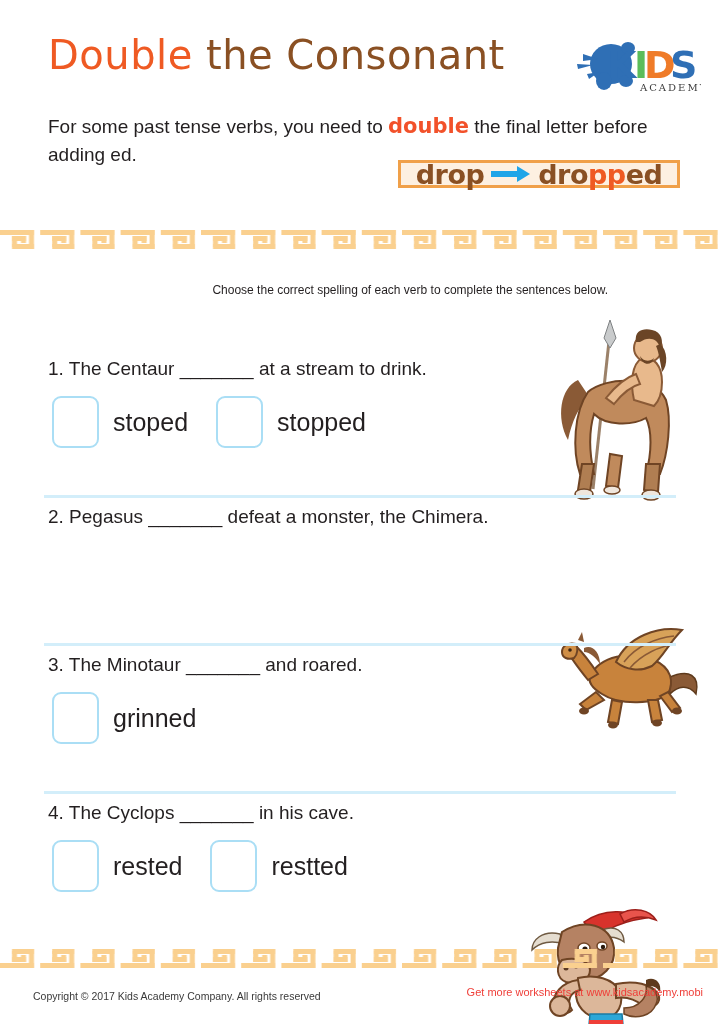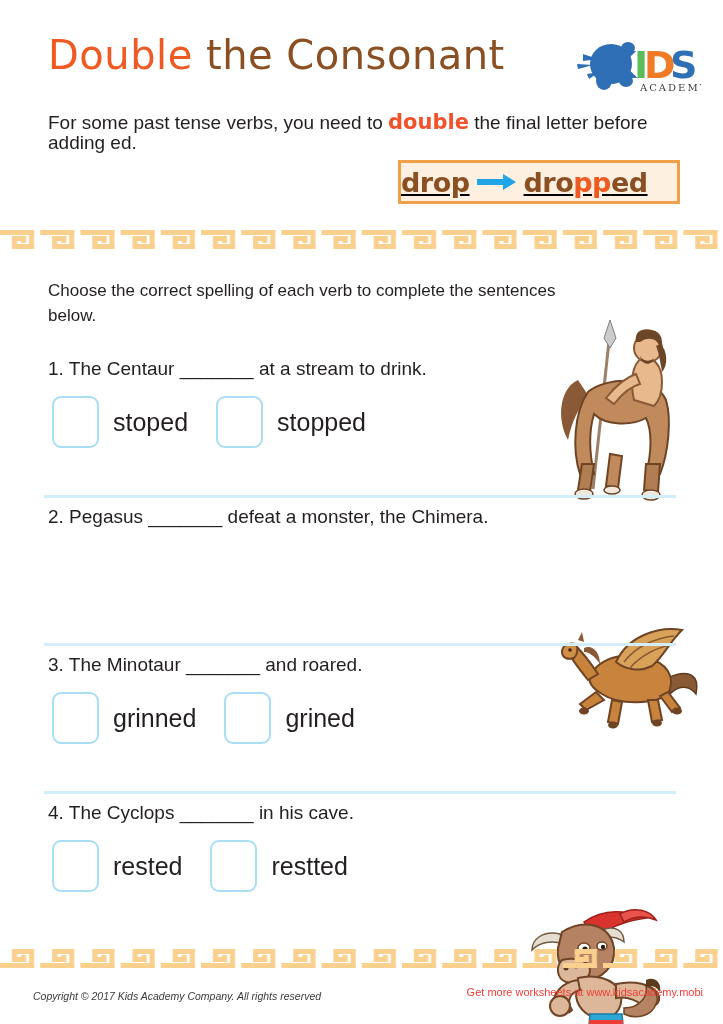--- a/index.html
+++ b/index.html
@@ -48,43 +48,43 @@
     height: 62px;
   }
   .logo svg { display:block; }
 
   .intro {
     position: absolute;
     left: 48px;
     top: 112px;
     width: 622px;
     font-size: 19px;
-    line-height: 20px;
+    line-height: 28px;
     color: #231f20;
   }
   .intro .hl {
     color: #f2512a;
     font-family: "DejaVu Sans", sans-serif;
     font-weight: bold;
     font-size: 21px;
   }
 
   .example-box {
     position: absolute;
     left: 398px;
     top: 160px;
     width: 282px;
-    height: 44px;
+    height: 28px;
     box-sizing: border-box;
     border: 3px solid #f0a049;
     background: #fdf0e1;
     display: flex;
     align-items: center;
+    justify-content: center;
     gap: 7px;
-    text-decoration: underline;
   }
   .example-word {
     font-family: "DejaVu Sans", sans-serif;
     font-weight: bold;
     font-size: 27px;
     color: #8a5023;
     letter-spacing: -0.5px;
   }
   .example-word .dbl { color: #ef5a23; }
   .arrow-icon { display:block; }
@@ -104,23 +104,24 @@
     position: absolute;
     left: 0;
     top: 258px;
     width: 723px;
   }
   .directions {
     position: absolute;
     left: 48px;
     top: 20px;
     width: 560px;
-    font-size: 17px;
+    font-size: 12px;
     line-height: 25px;
     color: #231f20;
+    text-align: right;
   }
 
   .question-block {
     position: absolute;
     left: 0;
     width: 723px;
   }
   .q1 { top: 92px;  height: 148px; }
   .q2 { top: 240px; height: 148px; }
   .q3 { top: 388px; height: 148px; }
@@ -190,21 +191,20 @@
     width: 723px;
     height: 38px;
   }
   .copyright {
     position: absolute;
     left: 33px;
     top: 4px;
     font-size: 10.5px;
     color: #3a3a3a;
     white-space: nowrap;
-    font-style: italic;
   }
   .promo {
     position: absolute;
     right: 20px;
     top: 0px;
     font-size: 11px;
     color: #ef3e38;
     white-space: nowrap;
   }
 </style>
@@ -351,24 +351,20 @@
       <div class="separator sep-pos"></div>
     </div>
 
     <div class="question-block q3">
       <div class="q-sentence">3. The Minotaur _______ and roared.</div>
       <div class="options">
         <div class="option">
           <div class="checkbox"></div>
           <div class="option-label">grinned</div>
         </div>
-        <div class="option">
-          <div class="checkbox"></div>
-          <div class="option-label">grined</div>
-        </div>
       </div>
       <div class="illus illus-minotaur">
         <svg width="210" height="140" viewBox="0 0 210 140">
 
           <path d="M86 18 C106 4 130 6 148 14 C134 16 120 20 110 26 C102 30 92 28 86 18 Z" fill="#d8332c" stroke="#9c1f1a" stroke-width="1.5"></path>
           <path d="M122 10 C136 2 152 6 158 16 C148 12 136 12 126 18 Z" fill="#e8544c" stroke="#9c1f1a" stroke-width="1.5"></path>
 
           <path d="M62 30 C44 26 34 36 34 46 C42 38 54 36 66 40 Z" fill="#e5ddd0" stroke="#6f5a42" stroke-width="1.5"></path>
           <path d="M104 26 C118 20 126 28 126 38 C118 32 110 32 102 36 Z" fill="#e5ddd0" stroke="#6f5a42" stroke-width="1.5"></path>
 

